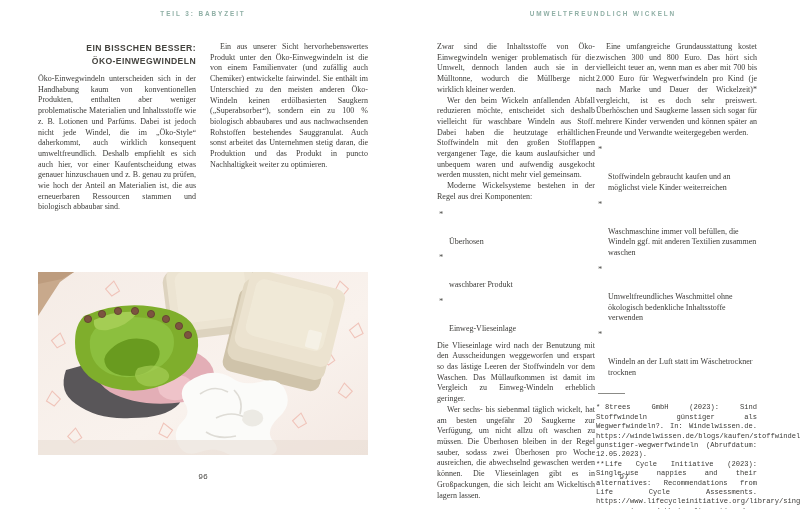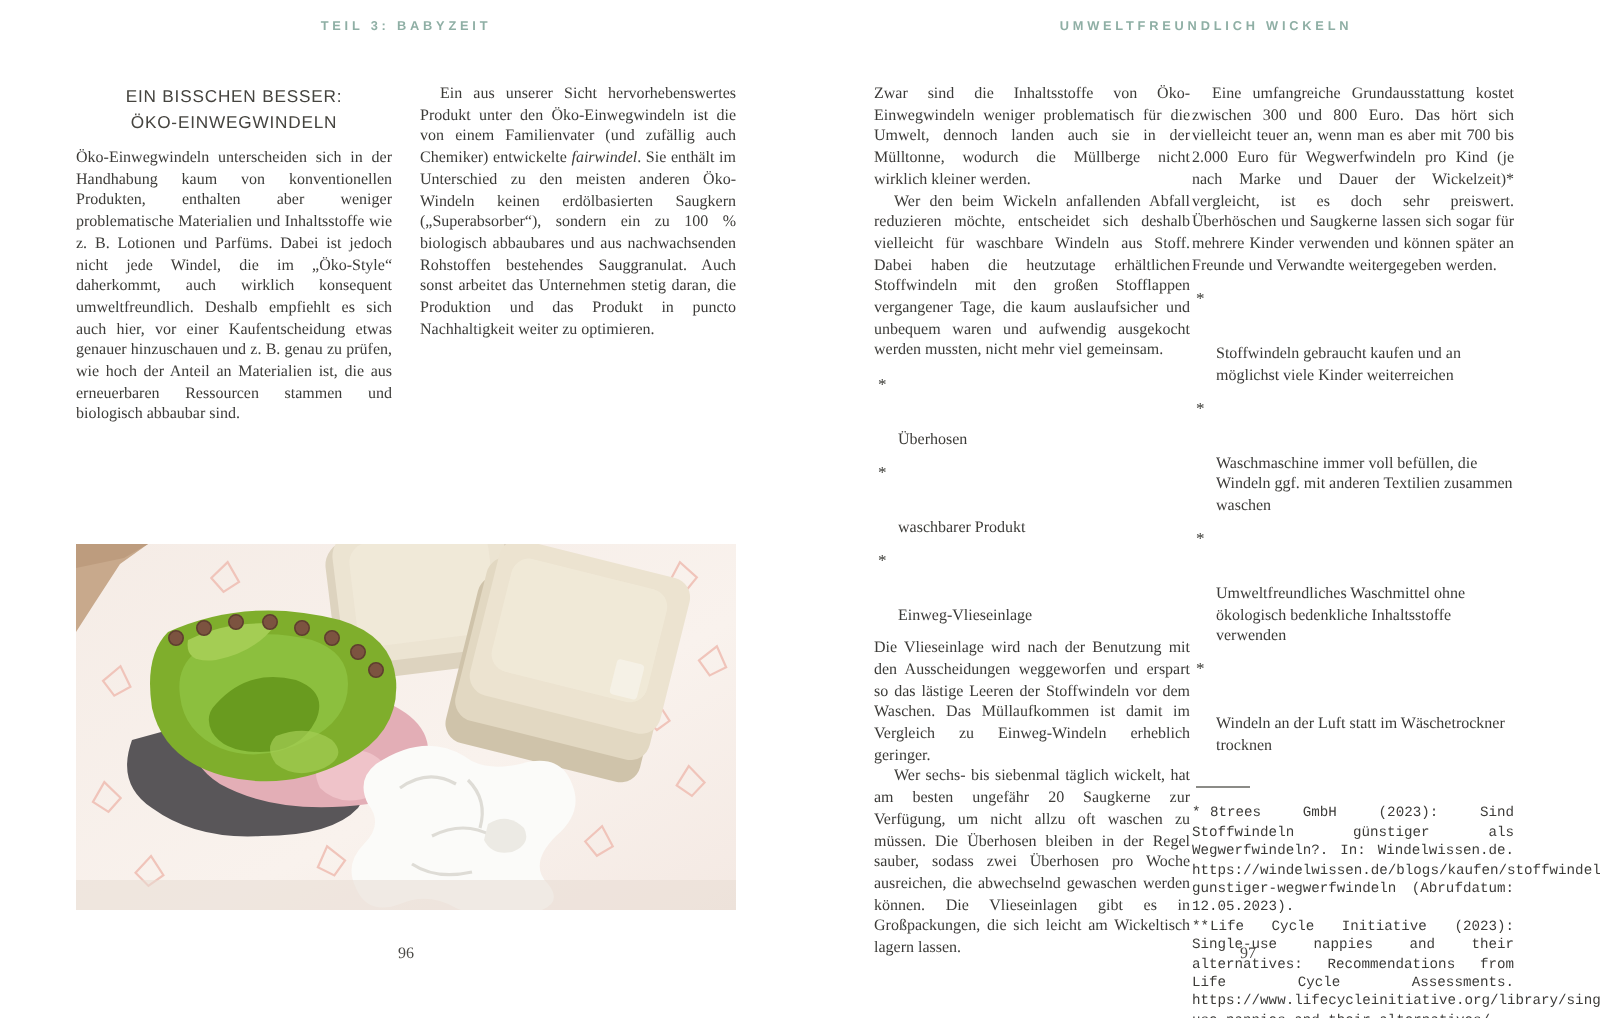--- a/index.html
+++ b/index.html
@@ -21,36 +21,36 @@
     position:absolute;top:42px;width:158px;
     font-size:8px;line-height:10.7px;text-align:justify;
     hyphens:auto;-webkit-hyphens:auto;
   }
   #left-col1{left:38px;}
   #left-col2{left:210px;}
   #right-col1{left:437px;}
   #right-col2{left:596px;width:161px;}
   .sec-heading{
     font-family:"Liberation Sans","DejaVu Sans",sans-serif;
-    font-size:8.6px;font-weight:400;letter-spacing:.4px;
-    color:#45443f;line-height:12.5px;margin:0 0 7px 0;text-align:center;
+    font-size:8.6px;font-weight:700;letter-spacing:.4px;
+    color:#45443f;line-height:12.5px;margin:0 0 7px 0;text-align:right;
   }
   .col p{margin:0;}
   p.indent{text-indent:10px;}
-  .em{font-style:italic;}
+  .em{}
   .bullets{margin:6px 0 6px 0;}
   .bullet{display:flex;margin:0 0 5px 2px;text-align:left;}
   .bmark{flex:none;width:10px;font-size:8.5px;color:#4a4a46;}
   .btext{flex:1;margin-top:28px;}
   .fn-divider{width:27px;height:0;border-top:0.8px solid #8b8b87;margin:15px 0 9px 2px;}
   .footnote{font-size:7.1px;line-height:9.4px;text-align:justify;margin:0 0 6px 0;font-family:Liberation Mono, monospace;}
   .fn-marker{display:inline-block;min-width:9px;}
   .page-num{
     position:absolute;top:472px;font-size:8px;color:#4c4b47;text-align:center;
-    font-family:Liberation Serif, serif;
+    font-family:Liberation Mono, monospace;
   }
   #pn-left{left:38px;width:330px;}
   #pn-right{left:458px;width:332px;}
   #photo{
     position:absolute;left:38px;top:272px;width:330px;height:183px;overflow:hidden;
   }
 </style>
 </head>
 <body>
 
@@ -143,20 +143,21 @@
       <path d="M206 140 q10 -6 18 2 q4 8 -6 12 q-10 2 -14 -6z" fill="#eceae4"></path>
     </g>
 
     <rect x="0" y="168" width="330" height="15" fill="#e8dcd3" opacity="0.55"></rect>
   </svg>
 </div>
 
 <div class="col" id="right-col1">
   <p>Zwar sind die Inhaltsstoffe von Öko-Einwegwindeln weniger problematisch für die Umwelt, dennoch landen auch sie in der Mülltonne, wodurch die Müllberge nicht wirklich kleiner werden.</p>
   <p class="indent">Wer den beim Wickeln anfallenden Abfall reduzieren möchte, entscheidet sich deshalb vielleicht für waschbare Windeln aus Stoff. Dabei haben die heutzutage erhältlichen Stoffwindeln mit den großen Stofflappen vergangener Tage, die kaum auslaufsicher und unbequem waren und aufwendig ausgekocht werden mussten, nicht mehr viel gemeinsam.</p>
+  <p class="indent">Moderne Wickelsysteme bestehen in der Regel aus drei Komponenten:</p>
   <div class="bullets">
     <div class="bullet">
         <span class="bmark">*</span>
         <span class="btext">Überhosen</span>
       </div>
     <div class="bullet">
         <span class="bmark">*</span>
         <span class="btext">waschbarer Produkt</span>
       </div>
     <div class="bullet">

